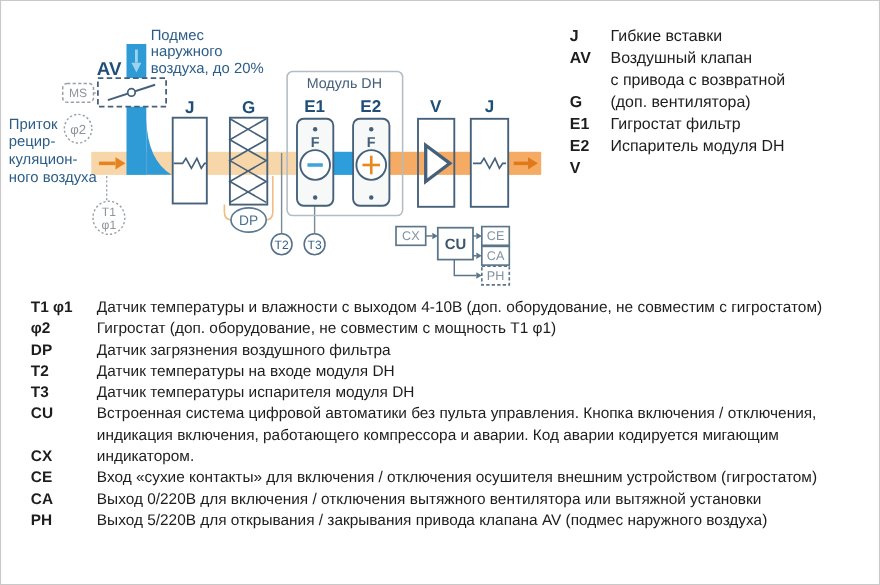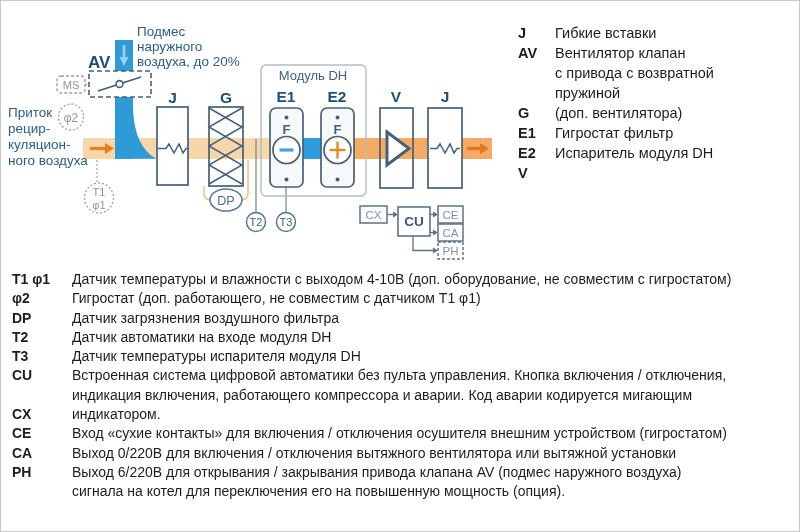--- a/index.html
+++ b/index.html
@@ -10,21 +10,21 @@
 
   
   .legend{position:absolute;left:518px;top:23px;color:#1d1d1d;}
   .legend .row{display:grid;grid-template-columns:37px auto;line-height:20px;
                font-size:14.5px;white-space:nowrap;}
   .legend .key{font-weight:bold;}
 
   
   .notes{position:absolute;left:12px;top:270px;color:#1d1d1d;}
   .notes .row{display:grid;grid-template-columns:60px auto;line-height:19.3px;
-              font-size:14px;white-space:nowrap;}
+              font-size:14px;white-space:nowrap;margin-left:16px;}
   .notes .key{font-weight:bold;}
 </style>
 </head>
 <body>
 
 <div id="page">
 
   
   <svg width="800" height="268" viewBox="0 0 800 268">
 
@@ -180,29 +180,28 @@
   </svg>
 
   
   <div class="legend">
     <div class="row">
         <span class="key">J</span>
         <span>Гибкие вставки</span>
       </div>
     <div class="row">
         <span class="key">AV</span>
-        <span>Вентилятор клапан</span>
+        <span>Воздушный клапан</span>
       </div>
     <div class="row">
         <span class="key"></span>
         <span>с привода с возвратной</span>
       </div>
     <div class="row">
         <span class="key"></span>
-        <span>пружиной</span>
       </div>
     <div class="row">
         <span class="key">G</span>
         <span>(доп. вентилятора)</span>
       </div>
     <div class="row">
         <span class="key">E1</span>
         <span>Гигростат фильтр</span>
       </div>
     <div class="row">
@@ -218,29 +217,29 @@
   </div>
 
   
   <div class="notes">
     <div class="row">
         <span class="key">T1 φ1</span>
         <span>Датчик температуры и влажности с выходом 4-10В (доп. оборудование, не совместим с гигростатом)</span>
       </div>
     <div class="row">
         <span class="key">φ2</span>
-        <span>Гигростат (доп. работающего, не совместим с датчиком T1 φ1)</span>
+        <span>Гигростат (доп. оборудование, не совместим с мощность T1 φ1)</span>
       </div>
     <div class="row">
         <span class="key">DP</span>
         <span>Датчик загрязнения воздушного фильтра</span>
       </div>
     <div class="row">
         <span class="key">T2</span>
-        <span>Датчик автоматики на входе модуля DH</span>
+        <span>Датчик температуры на входе модуля DH</span>
       </div>
     <div class="row">
         <span class="key">T3</span>
         <span>Датчик температуры испарителя модуля DH</span>
       </div>
     <div class="row">
         <span class="key">CU</span>
         <span>Встроенная система цифровой автоматики без пульта управления. Кнопка включения / отключения,</span>
       </div>
     <div class="row">
@@ -254,21 +253,17 @@
     <div class="row">
         <span class="key">CE</span>
         <span>Вход «сухие контакты» для включения / отключения осушителя внешним устройством (гигростатом)</span>
       </div>
     <div class="row">
         <span class="key">CA</span>
         <span>Выход 0/220В для включения / отключения вытяжного вентилятора или вытяжной установки</span>
       </div>
     <div class="row">
         <span class="key">PH</span>
-        <span>Выход 6/220В для открывания / закрывания привода клапана AV (подмес наружного воздуха)</span>
-      </div>
-    <div class="row">
-        <span class="key"></span>
-        <span>сигнала на котел для переключения его на повышенную мощность (опция).</span>
+        <span>Выход 5/220В для открывания / закрывания привода клапана AV (подмес наружного воздуха)</span>
       </div>
   </div>
 
 </div>
 
 </body></html>

